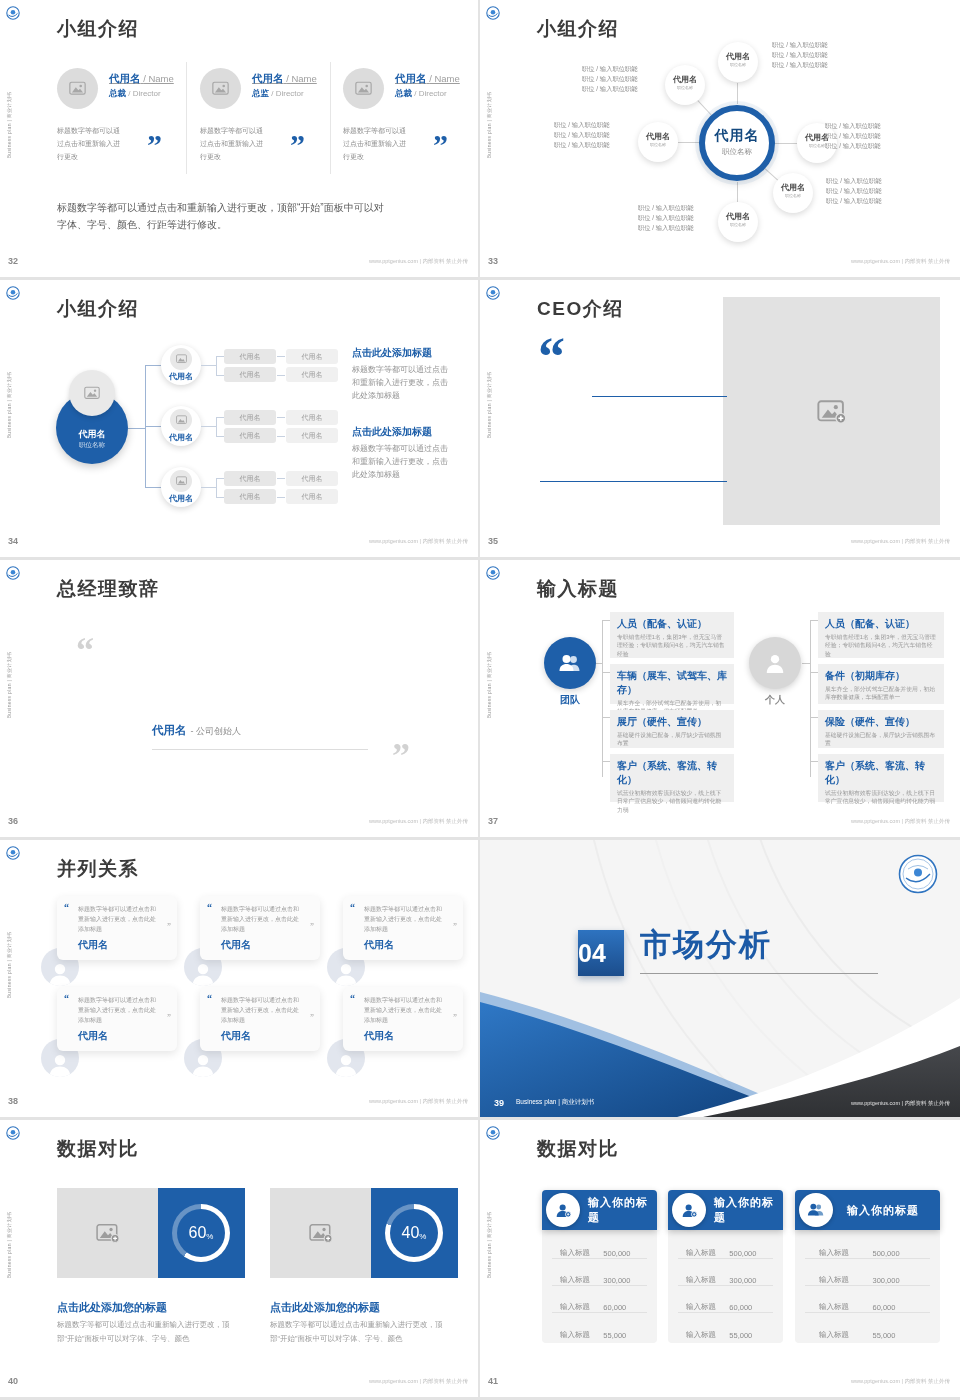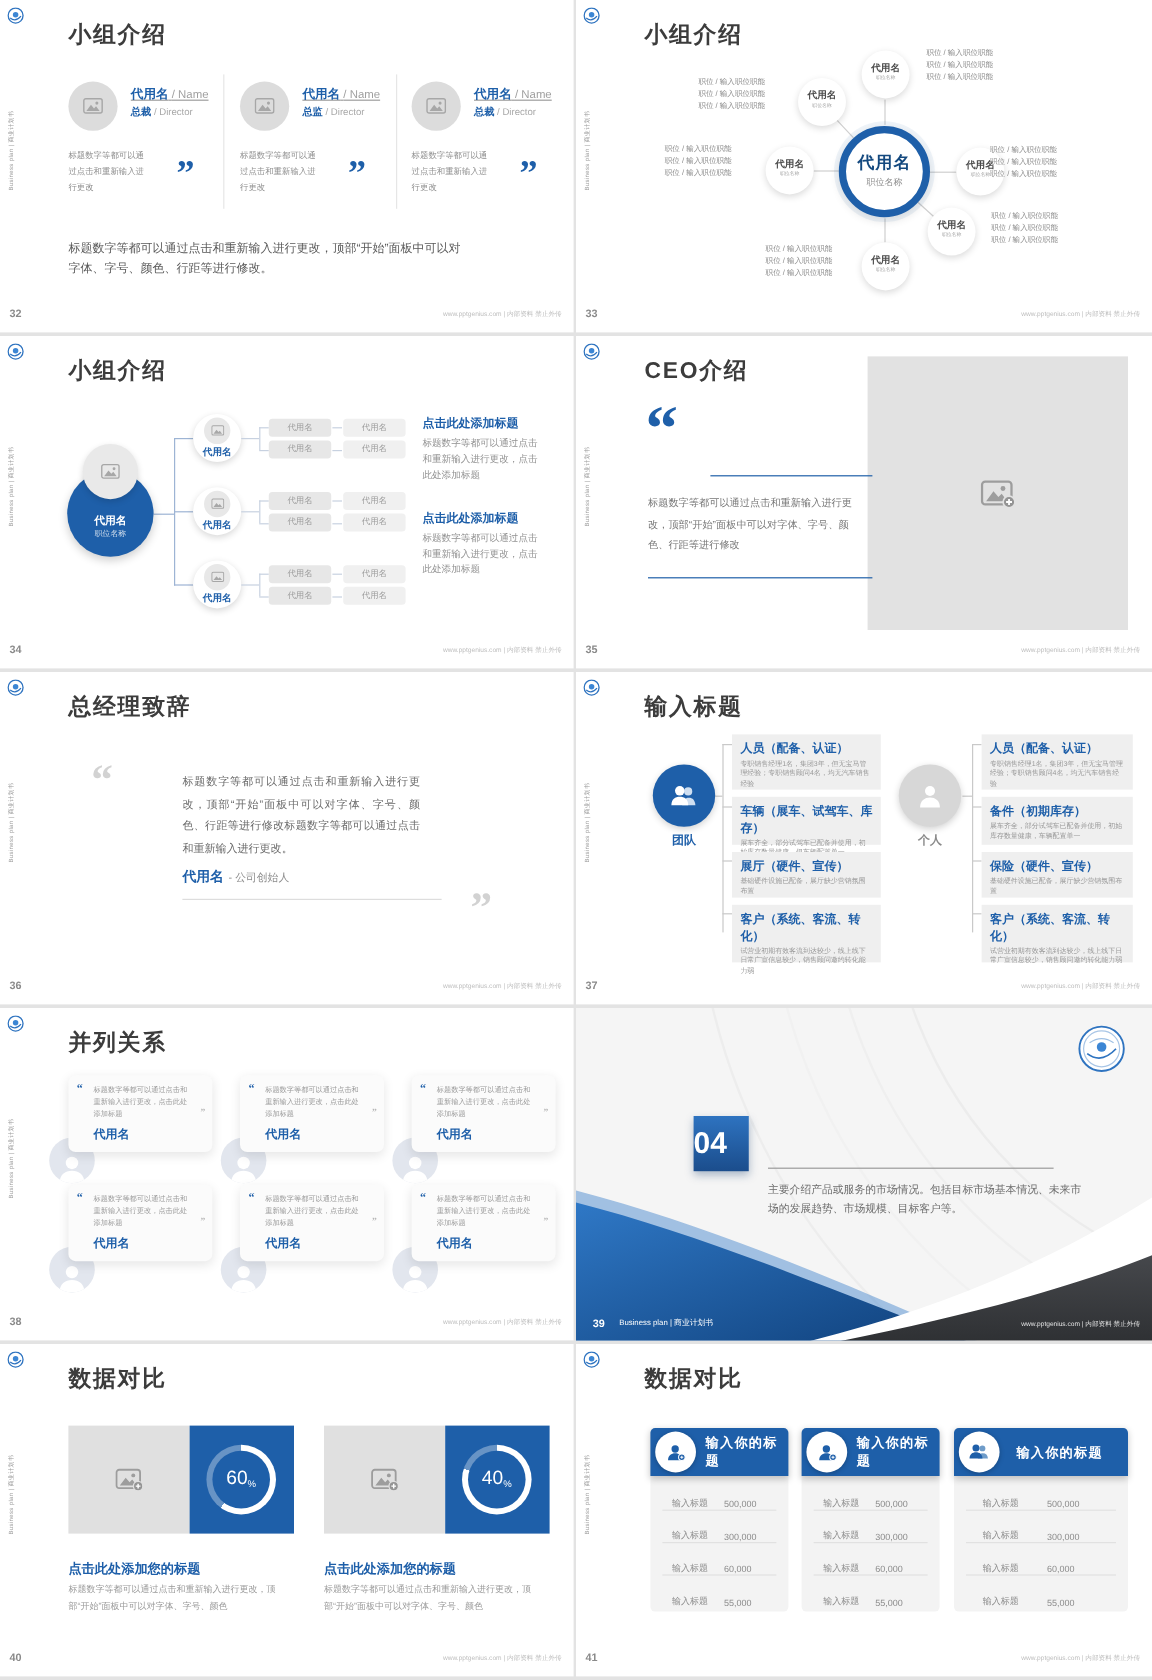--- a/index.html
+++ b/index.html
@@ -391,36 +391,34 @@
     </div>
     <span class="logo"><svg viewBox="0 0 14 14" width="14" height="14">
           <circle cx="7" cy="7" r="6.2" fill="#fff" stroke="#2f74c0" stroke-width="1.1"></circle>
           <circle cx="7" cy="6.3" r="2.3" fill="#3c86d4"></circle>
           <path d="M2.5 9 q4.5 3.6 9 -1.6" stroke="#2f74c0" stroke-width="1" fill="none"></path>
         </svg></span>
     <div class="vtext">Business plan | 商业计划书</div>
     <h2 class="stitle">CEO介绍</h2>
     <div class="q">“</div>
     <div class="bl" style="left:112px;top:116px;width:135px"></div>
-    <div class="body">标题数字等都可以通过点击和重新输入进行更改，顶部“开始”面板中可以对字体、字号、颜色、行距等进行修改</div>
     <div class="bl" style="left:60px;top:201px;width:187px"></div>
     <div class="pagenum">35</div>
     <div class="sfoot">www.pptgenius.com | 内部资料 禁止外传</div>
   </div>
 
   <div class="slide s36">
     <span class="logo"><svg viewBox="0 0 14 14" width="14" height="14">
           <circle cx="7" cy="7" r="6.2" fill="#fff" stroke="#2f74c0" stroke-width="1.1"></circle>
           <circle cx="7" cy="6.3" r="2.3" fill="#3c86d4"></circle>
           <path d="M2.5 9 q4.5 3.6 9 -1.6" stroke="#2f74c0" stroke-width="1" fill="none"></path>
         </svg></span>
     <div class="vtext">Business plan | 商业计划书</div>
     <h2 class="stitle">总经理致辞</h2>
     <div class="q" style="left:76px;top:72px">“</div>
-    <div class="body">标题数字等都可以通过点击和重新输入进行更改，顶部“开始”面板中可以对字体、字号、颜色、行距等进行修改标题数字等都可以通过点击和重新输入进行更改。</div>
     <div class="who"><b>代用名</b><span>- 公司创始人</span></div>
     <div class="dv"></div>
     <div class="q" style="left:392px;top:178px">”</div>
     <div class="pagenum">36</div>
     <div class="sfoot">www.pptgenius.com | 内部资料 禁止外传</div>
   </div>
 
   <div class="slide s37">
     <span class="logo"><svg viewBox="0 0 14 14" width="14" height="14">
           <circle cx="7" cy="7" r="6.2" fill="#fff" stroke="#2f74c0" stroke-width="1.1"></circle>
@@ -611,22 +609,22 @@
     <span class="badge">
       <svg viewBox="0 0 40 40" width="40" height="40">
           <circle cx="20" cy="20" r="18.5" fill="#fff" stroke="#2f74c0" stroke-width="1.6"></circle>
           <circle cx="20" cy="20" r="15" fill="none" stroke="#a9c6e6" stroke-width="1"></circle>
           <circle cx="20" cy="18.5" r="4" fill="#3c86d4"></circle>
           <path d="M8 24 q12 9 24 -4" stroke="#2f74c0" stroke-width="1.4" fill="none"></path>
           <path d="M10 15 q10 -7 20 0" stroke="#9fc0e4" stroke-width="1" fill="none"></path>
         </svg>
     </span>
     <div class="numbox">04</div>
+    <div class="t">市场分析</div>
     <div class="ul"></div>
-    <div class="body">主要介绍产品或服务的市场情况。包括目标市场基本情况、未来市场的发展趋势、市场规模、目标客户等。</div>
     <div class="f39" style="left:14px;font-size:9px;font-weight:bold">39</div>
     <div class="f39" style="left:36px;font-size:6.5px;bottom:10px">Business plan | 商业计划书</div>
     <div class="f39" style="right:10px;font-size:5.5px;opacity:.85;bottom:10px">www.pptgenius.com | 内部资料 禁止外传</div>
   </div>
 
   <div class="slide s40">
     <span class="logo"><svg viewBox="0 0 14 14" width="14" height="14">
           <circle cx="7" cy="7" r="6.2" fill="#fff" stroke="#2f74c0" stroke-width="1.1"></circle>
           <circle cx="7" cy="6.3" r="2.3" fill="#3c86d4"></circle>
           <path d="M2.5 9 q4.5 3.6 9 -1.6" stroke="#2f74c0" stroke-width="1" fill="none"></path>

